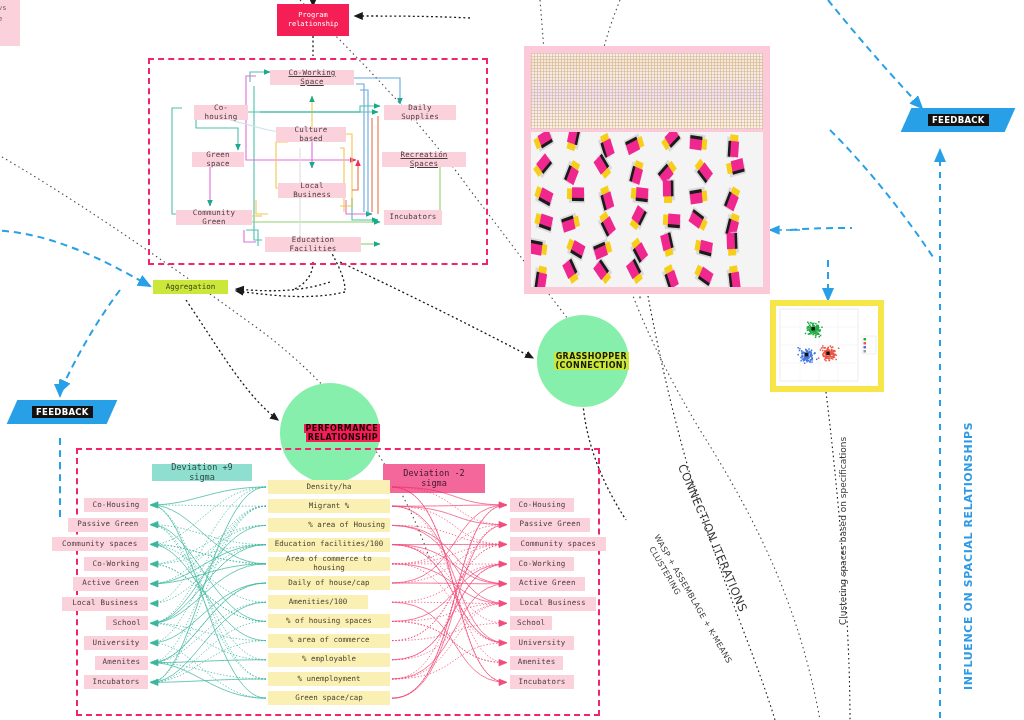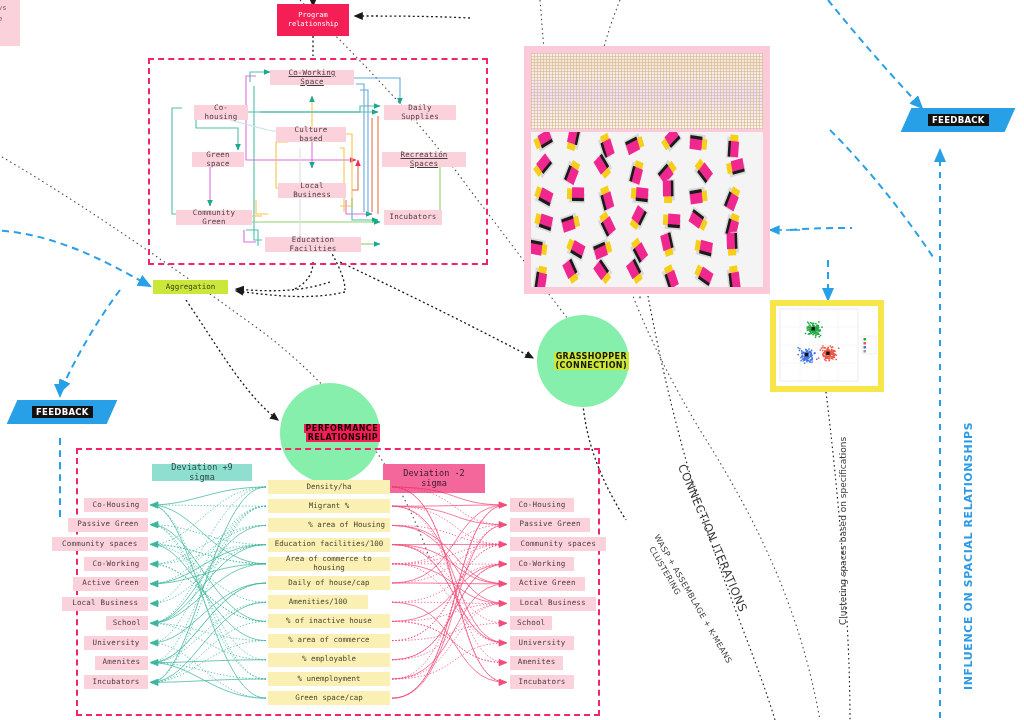--- a/index.html
+++ b/index.html
@@ -1095,21 +1095,21 @@
       <div class="node yellowbox" style="left: 268px; top: 556.8px; width: 122px; height: 14px;">
         <span>Area of commerce to housing</span>
       </div>
       <div class="node yellowbox" style="left: 268px; top: 576px; width: 122px; height: 14px;">
         <span>Daily of house/cap</span>
       </div>
       <div class="node yellowbox" style="left: 268px; top: 595.2px; width: 100px; height: 14px;">
         <span>Amenities/100</span>
       </div>
       <div class="node yellowbox" style="left: 268px; top: 614.4px; width: 122px; height: 14px;">
-        <span>% of inactive house</span>
+        <span>% of housing spaces</span>
       </div>
       <div class="node yellowbox" style="left: 268px; top: 633.6px; width: 122px; height: 14px;">
         <span>% area of commerce</span>
       </div>
       <div class="node yellowbox" style="left: 268px; top: 652.8px; width: 122px; height: 14px;">
         <span>% employable</span>
       </div>
       <div class="node yellowbox" style="left: 268px; top: 672px; width: 122px; height: 14px;">
         <span>% unemployment</span>
       </div>

